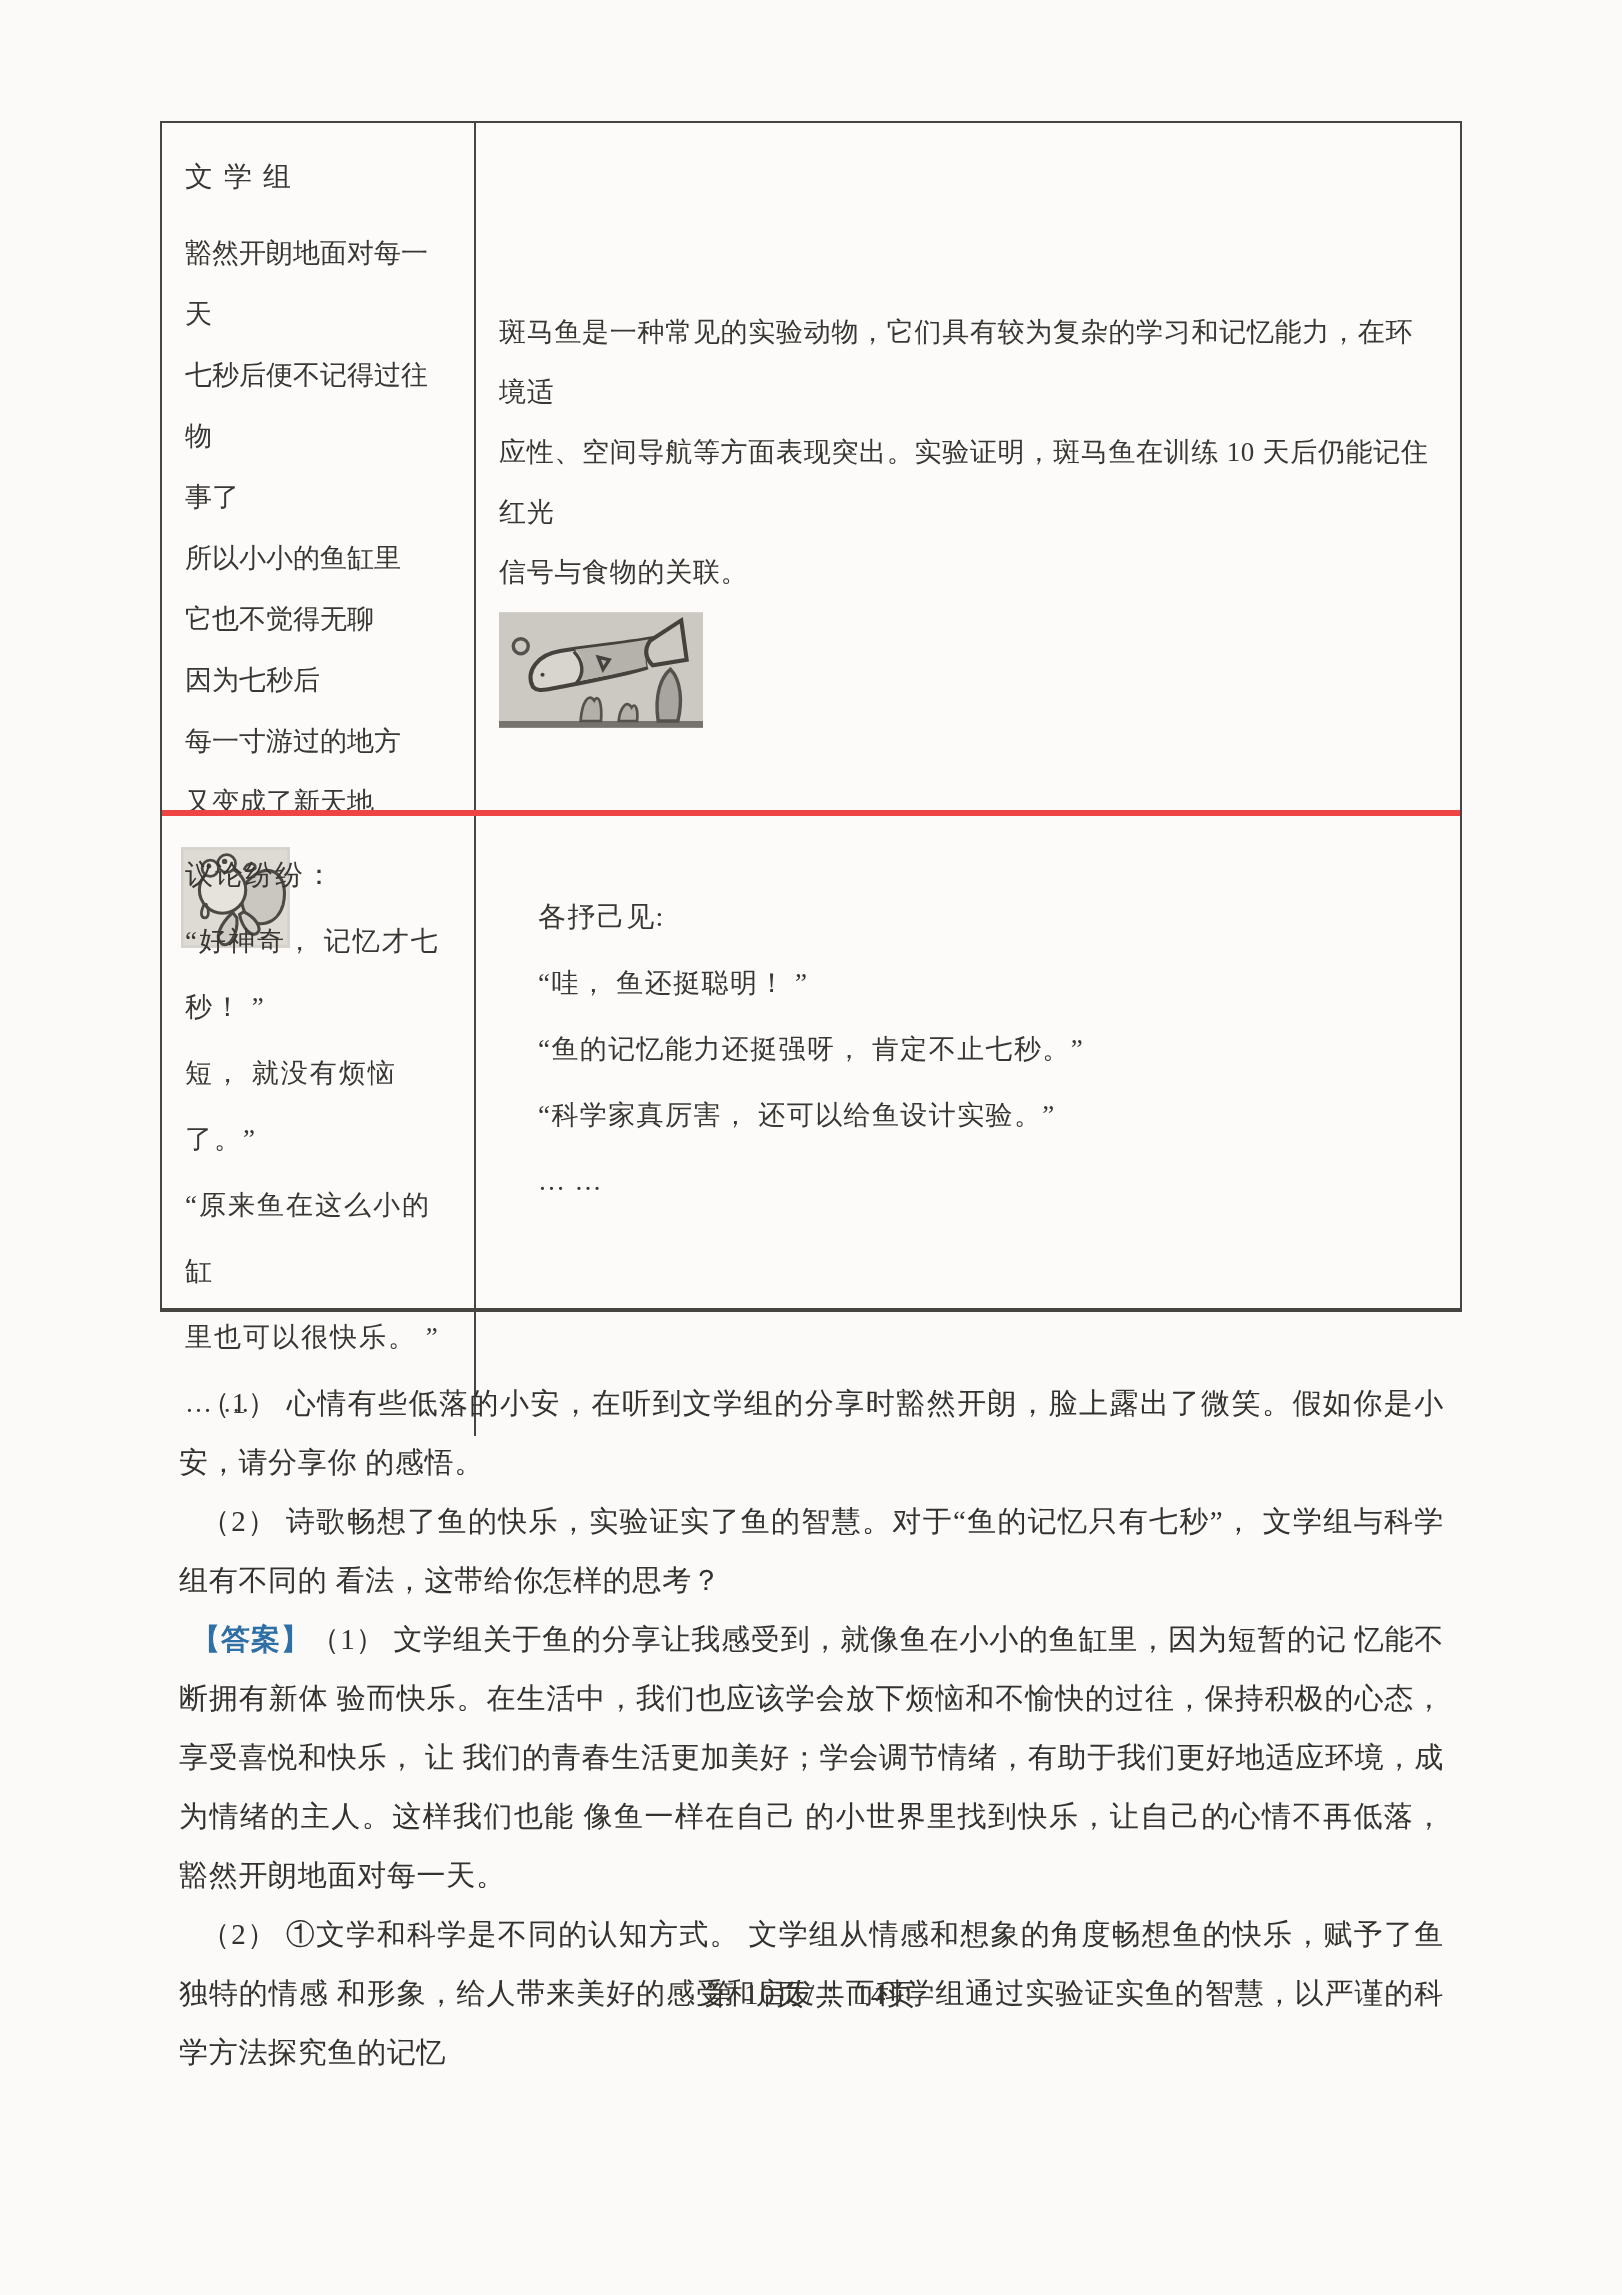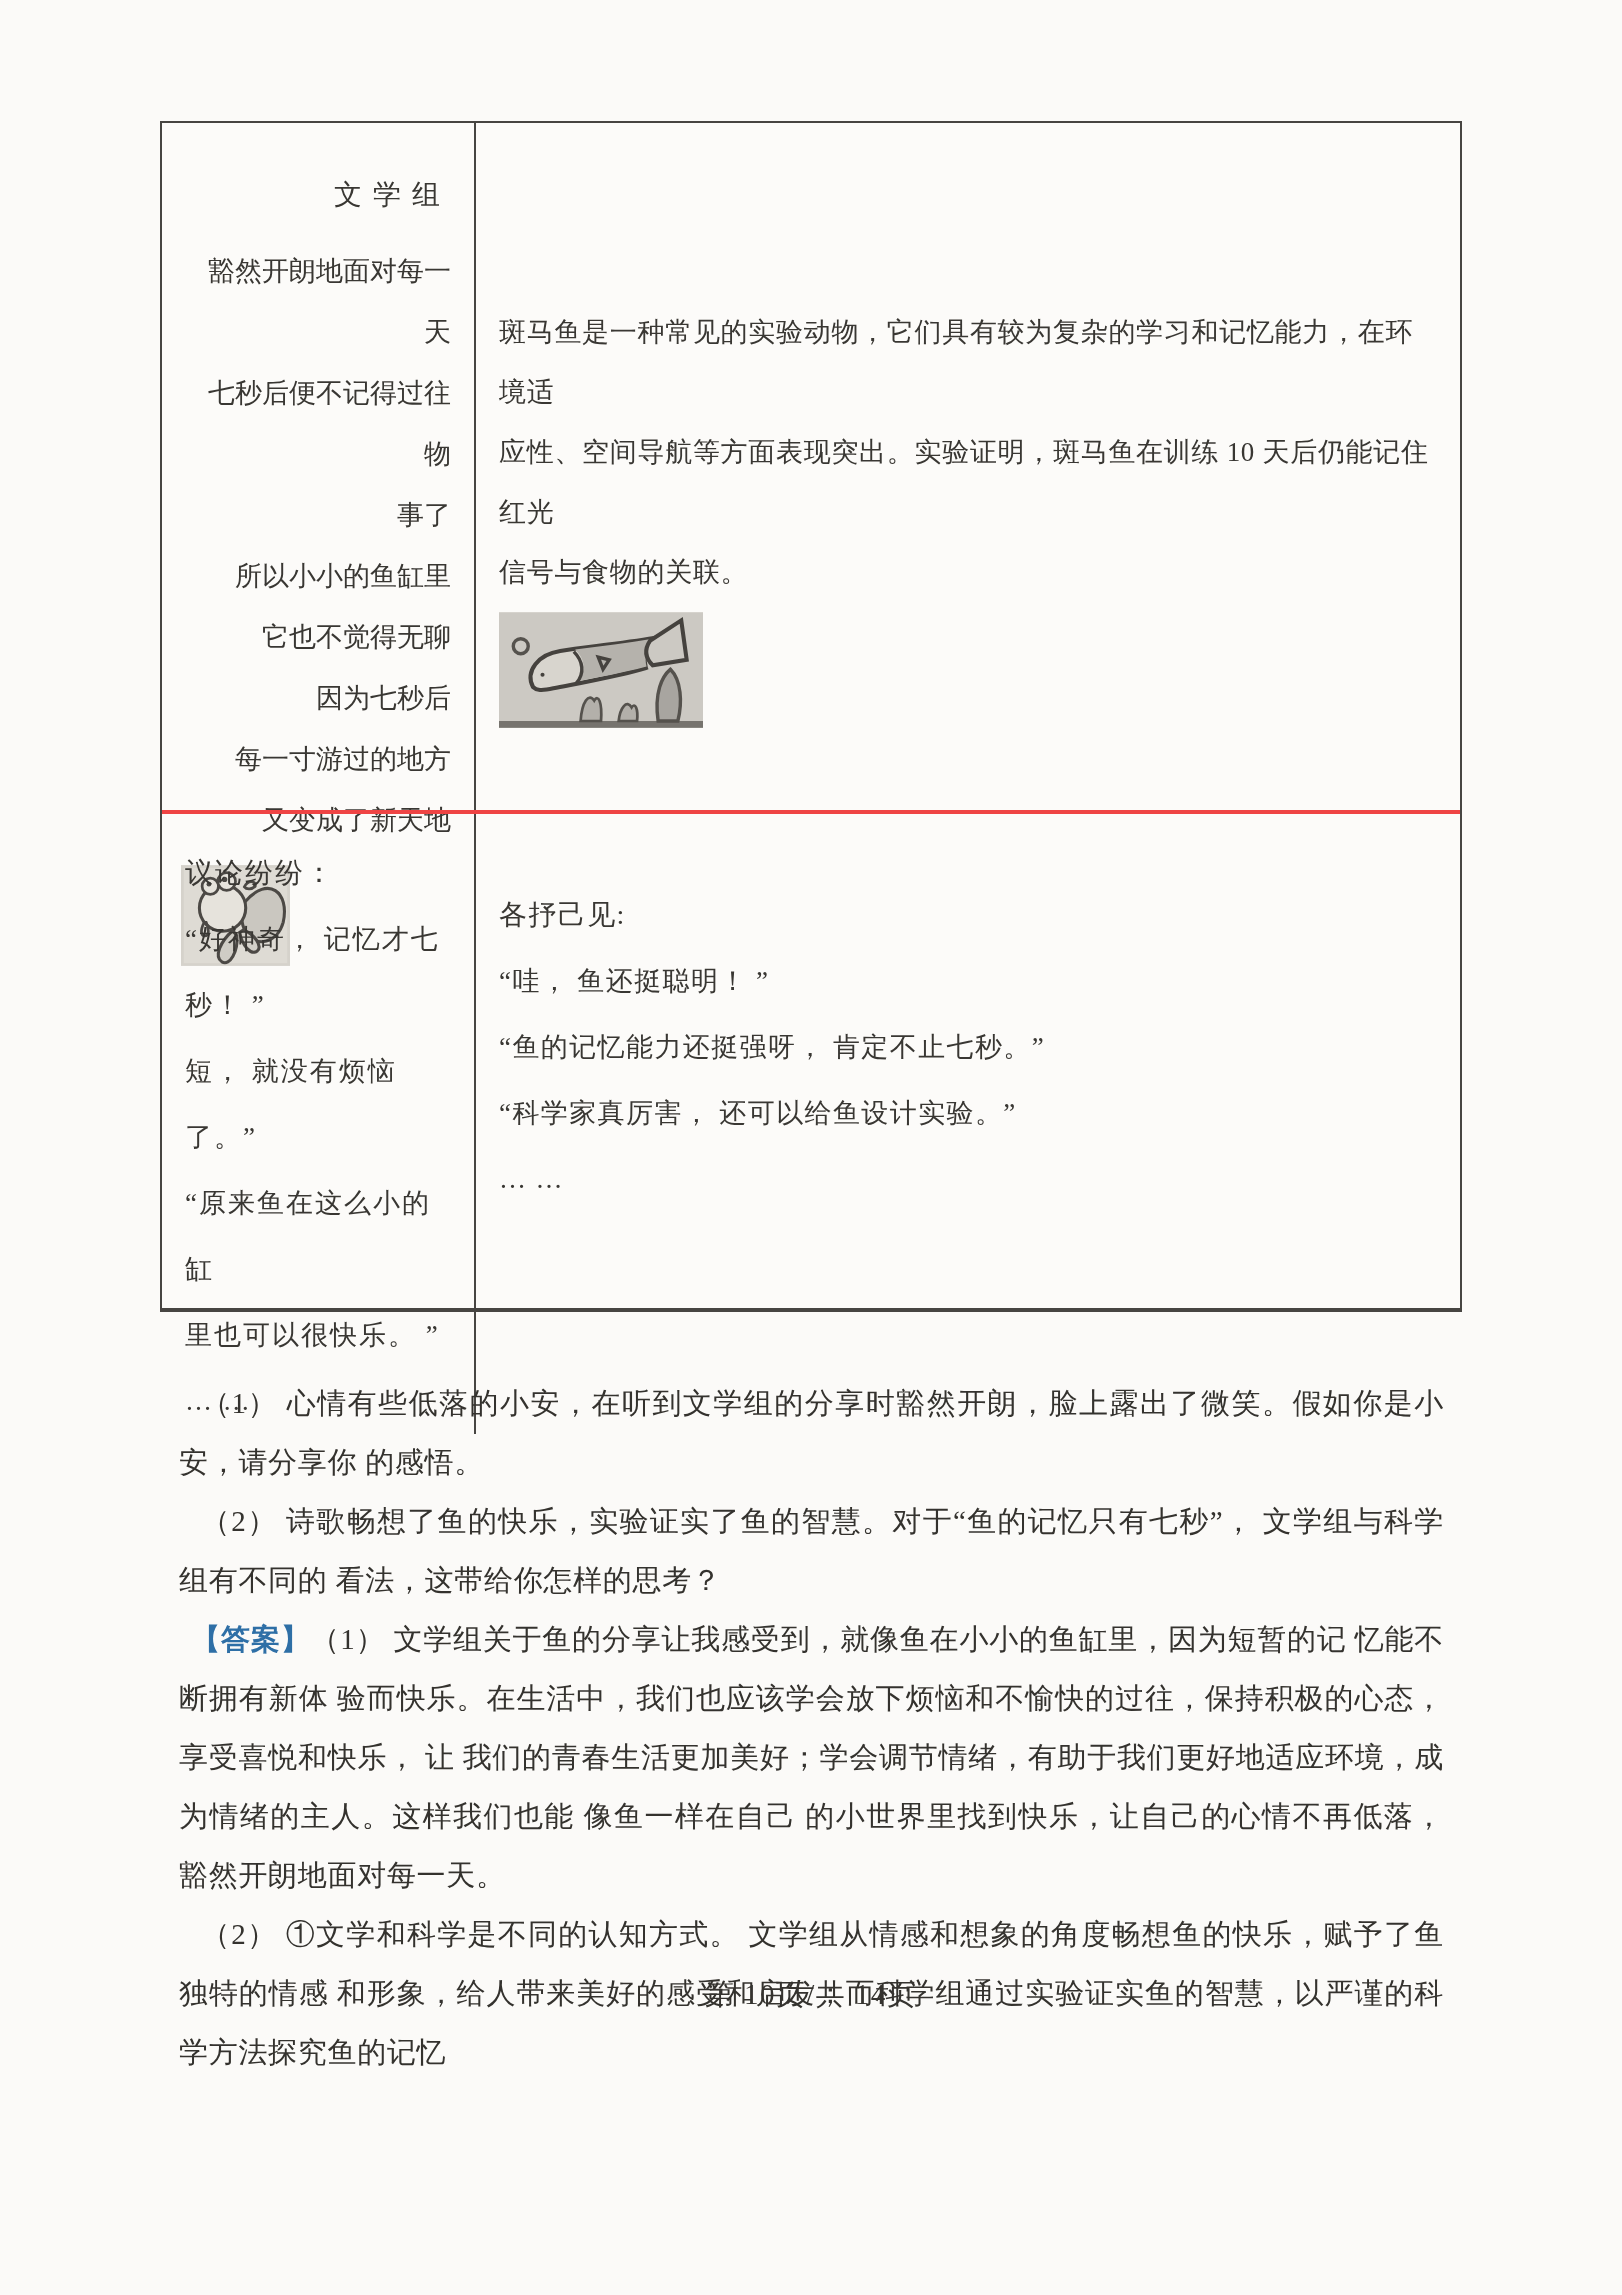--- a/index.html
+++ b/index.html
@@ -17,26 +17,26 @@
   .doc-table {
     position:absolute; left:160px; top:121px;
     width:1302px; height:1191px;
     border:2.7px solid #474542;
     border-bottom-width:4.1px;
     display:flex; flex-direction:column;
     background:#fcfbf9;
   }
   .t-row { display:flex; }
   .t-row1 { height:687px; }
-  .t-row2 { flex:1; border-top:4px solid #ef4444; }
+  .t-row2 { flex:1; border-top:6px solid #ef4444;gap:39px; }
   .t-cell-left { width:314px; border-right:2px solid #474542; }
   .t-cell-right { flex:1; }
   .t-cell { padding:0 23px; font-size:27px; line-height:61px; color:#393733; }
 
-  .cell-lit { padding-top:41px;text-align:right; }
+  .cell-lit { padding-top:23px; }
   .cell-lit .cell-title { letter-spacing:11px; margin-bottom:16.4px; }
   .cell-sci { padding-top:179px; padding-right:27px; }
   .cell-sci .cell-title { letter-spacing:6.8px; margin-bottom:1.4px; }
   .cell-sci .sci-line { line-height:60px; letter-spacing:0.7px; }
   .cell-opinion-left  { padding-top:26px; }
   .cell-opinion-left  .line { line-height:66px; letter-spacing:2px; }
   .cell-opinion-right { padding-top:68px; }
   .cell-opinion-right .line { line-height:66px; letter-spacing:1.4px; }
   .cell-title { font-size:28px; }
 

